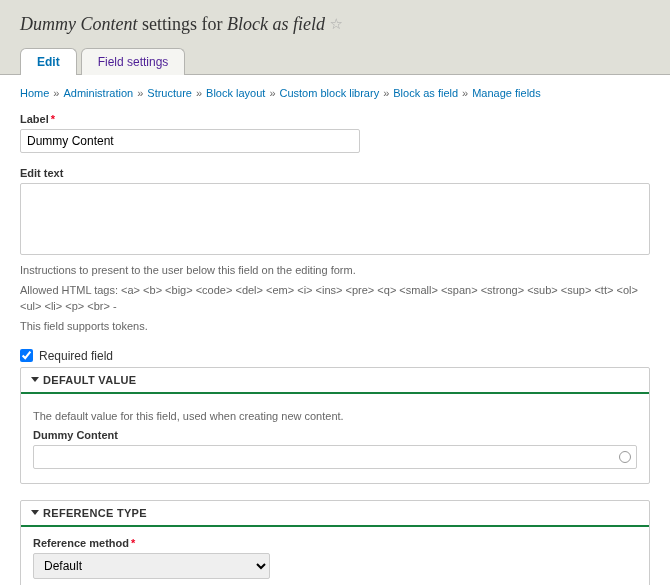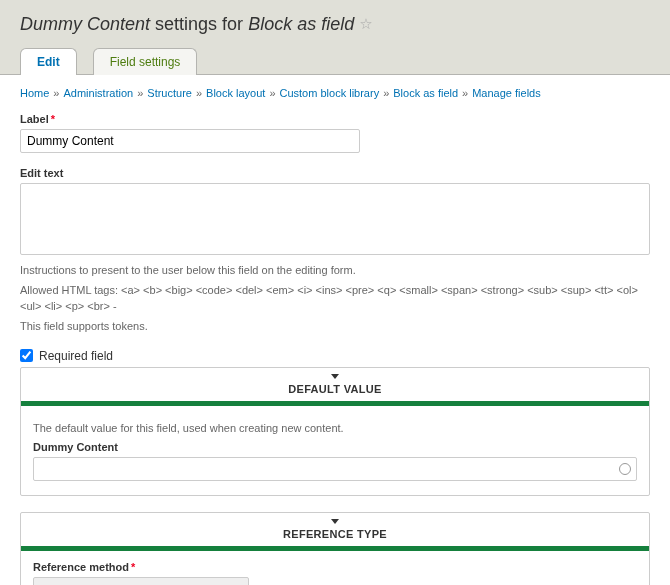--- a/index.html
+++ b/index.html
@@ -12,48 +12,48 @@
     color: #333;
   }
 
   
   .titlebar {
     background: #e0e0d8;
     padding: 14px 20px 0 20px;
     border-bottom: 1px solid #b4b4b0;
   }
   .page-title {
-    font-family: Liberation Sans, sans-serif;
+    font-family: Liberation Serif, serif;
     font-size: 18px;
     color: #333;
     margin: 0 0 12px 0;
     font-weight: normal;
   }
   .page-title em { font-style: italic; }
   .star-icon {
     display: inline-block;
     color: #aaa;
     font-size: 15px;
     vertical-align: 1px;
   }
 
   
   .tabs {
     display: flex;
-    gap: 16px;
+    gap: 4px;
     position: relative;
     bottom: -1px;
   }
   .tab {
     border: 1px solid #b4b4b0;
     border-bottom: none;
     border-radius: 6px 6px 0 0;
     padding: 6px 16px;
     font-size: 12px;
-    color: #4d7c0f;
+    color: #4c1d95;
     cursor: pointer;
     background: #f5f5f2;
   }
   .tab.active {
     background: #ffffff;
     font-weight: bold;
     color: #0071b3;
   }
 
   
@@ -124,22 +124,21 @@
   .fieldset .legend {
     display: flex;
     align-items: center;
     gap: 4px;
     padding: 6px 10px;
     font-weight: bold;
     font-size: 11px;
     letter-spacing: 0.3px;
     color: #333;
     cursor: pointer;
-    border-bottom: 5px solid #15803d;
-    flex-direction: column;
+    border-bottom: 2px solid #15803d;
   }
   .fieldset .legend .caret {
     display: inline-block;
     width: 0; height: 0;
     border-left: 4px solid transparent;
     border-right: 4px solid transparent;
     border-top: 5px solid #333;
   }
   .fieldset .body {
     padding: 10px 12px 14px 12px;
@@ -154,21 +153,21 @@
   .default-wrap .spinner-icon {
     position: absolute;
     right: 6px;
     top: 50%;
     transform: translateY(-50%);
     width: 10px; height: 10px;
     border: 1px solid #999;
     border-radius: 50%;
   }
 
-  select.ref-method { width: 216px; }
+  select.ref-method { width: 237px; }
 </style>
 </head>
 <body>
 
 <div class="titlebar">
   <h1 class="page-title">
     <em>Dummy Content</em>
     <span>settings for</span>
     <em>Block as field</em>
     <span class="star-icon">☆</span>

